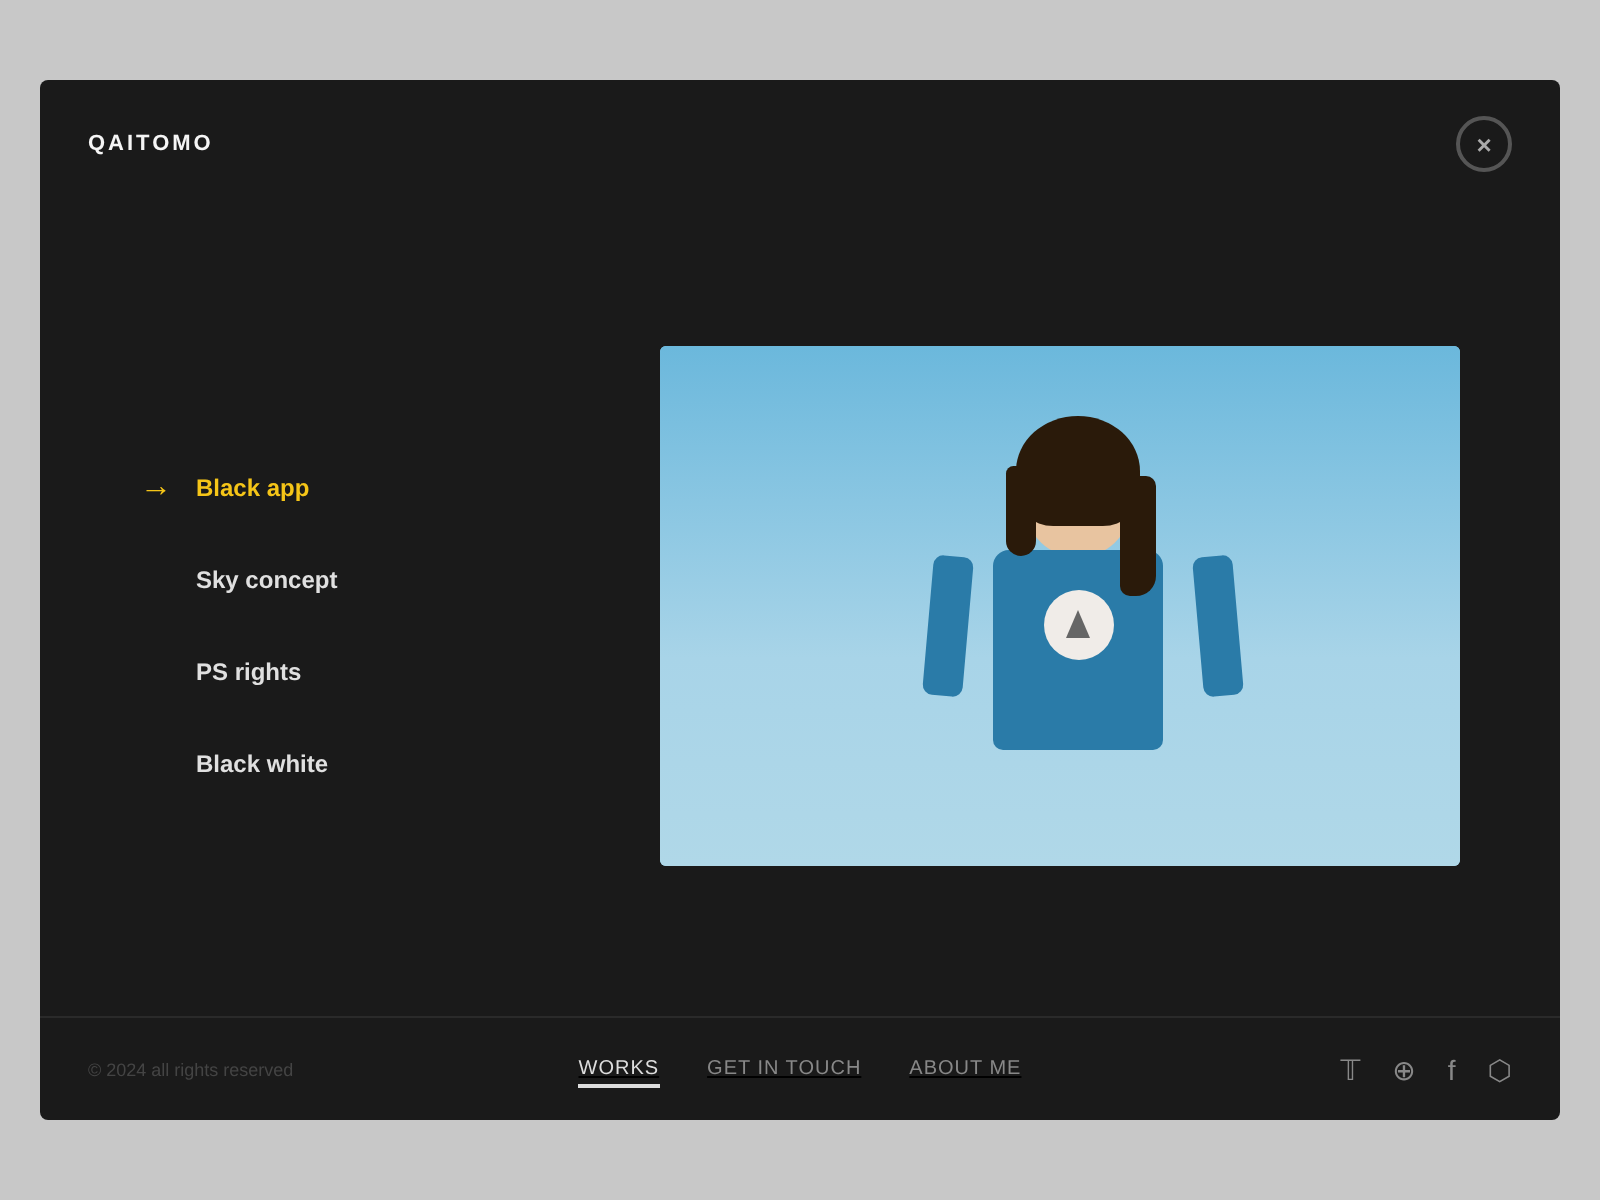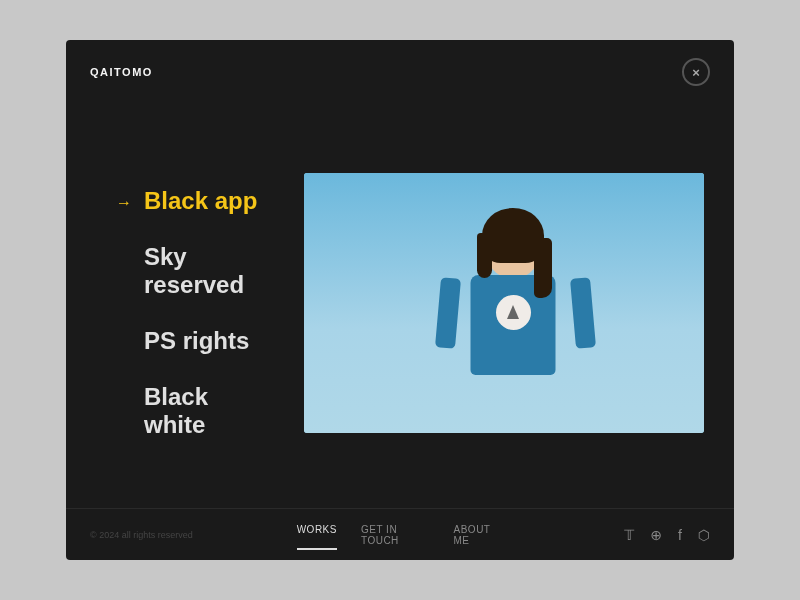--- a/index.html
+++ b/index.html
@@ -5,21 +5,21 @@
     * { margin: 0; padding: 0; box-sizing: border-box; }
     body {
       background: #c8c8c8;
       display: flex;
       justify-content: center;
       align-items: center;
       min-height: 100vh;
       font-family: 'Arial', sans-serif;
     }
     .window {
-      width: 668px;
+      width: 760px;
       height: 520px;
       background: #1a1a1a;
       border-radius: 4px;
       position: relative;
       overflow: hidden;
       display: flex;
       flex-direction: column;
       justify-content: center;
     }
     .header {
@@ -77,21 +77,21 @@
     }
     .nav-item .arrow {
       color: #f5c518;
       font-size: 16px;
       opacity: 0;
     }
     .nav-item.active .arrow {
       opacity: 1;
     }
     .nav-item .label {
-      font-size: 24px;
+      font-size: 12px;
       font-weight: 700;
       color: #e0e0e0;
     }
     .nav-item.active .label {
       color: #f5c518;
     }
     .image-area {
       flex: 1;
       padding: 30px 30px 20px 10px;
       display: flex;
@@ -227,20 +227,21 @@
     .footer-copyright {
       color: #444;
       font-size: 9px;
       flex: 1;
     }
     .footer-nav {
       display: flex;
       gap: 24px;
       flex: 1;
       justify-content: center;
+      text-decoration: underline;
     }
     .footer-nav-item {
       color: #888;
       font-size: 10px;
       letter-spacing: 0.5px;
       text-transform: uppercase;
       cursor: pointer;
       position: relative;
     }
     .footer-nav-item.active {
@@ -279,21 +280,21 @@
 
   <div class="main-content">
 
     <div class="sidebar">
       <div class="nav-item active">
         <span class="arrow">→</span>
         <span class="label">Black app</span>
       </div>
       <div class="nav-item">
         <span class="arrow">→</span>
-        <span class="label">Sky reserved</span>
+        <span class="label">Sky concept</span>
       </div>
       <div class="nav-item">
         <span class="arrow">→</span>
         <span class="label">PS rights</span>
       </div>
       <div class="nav-item">
         <span class="arrow">→</span>
         <span class="label">Black white</span>
       </div>
     </div>

